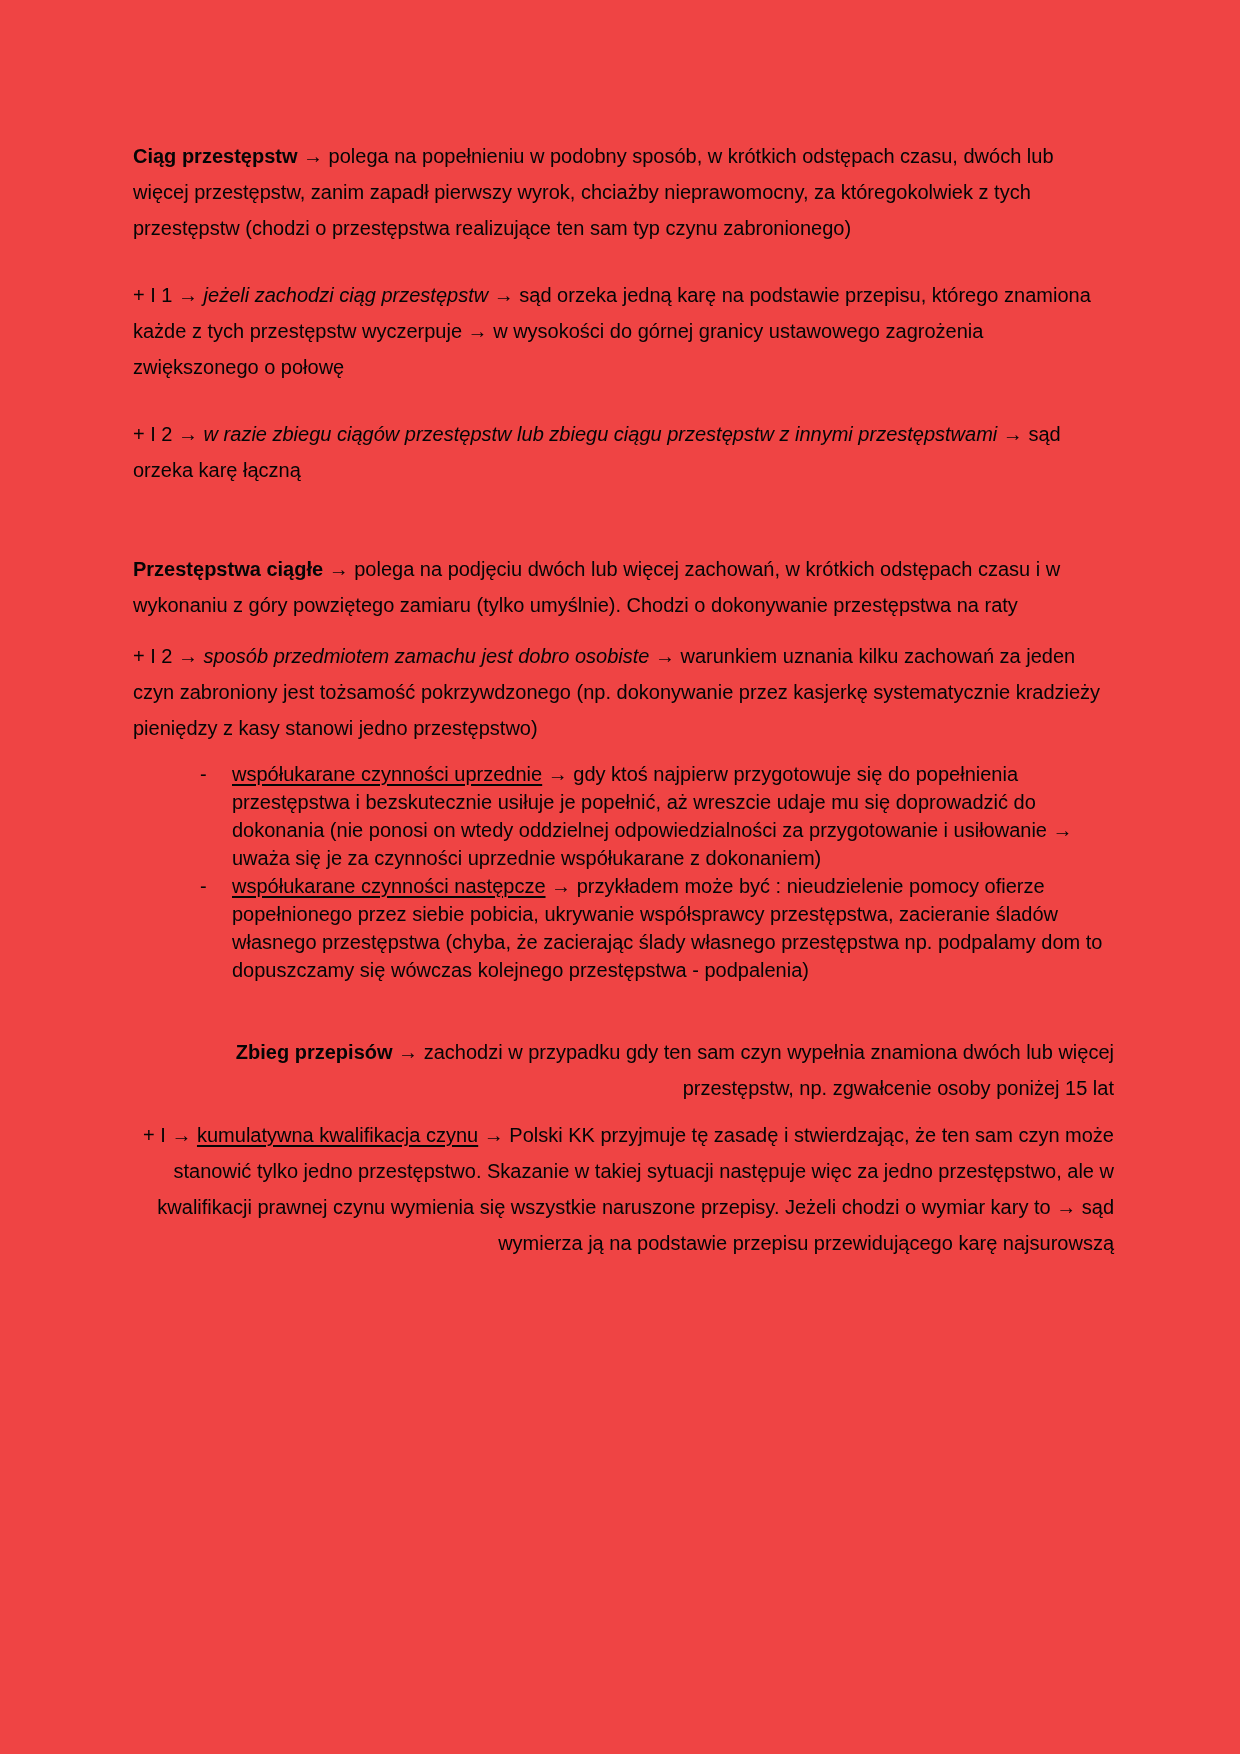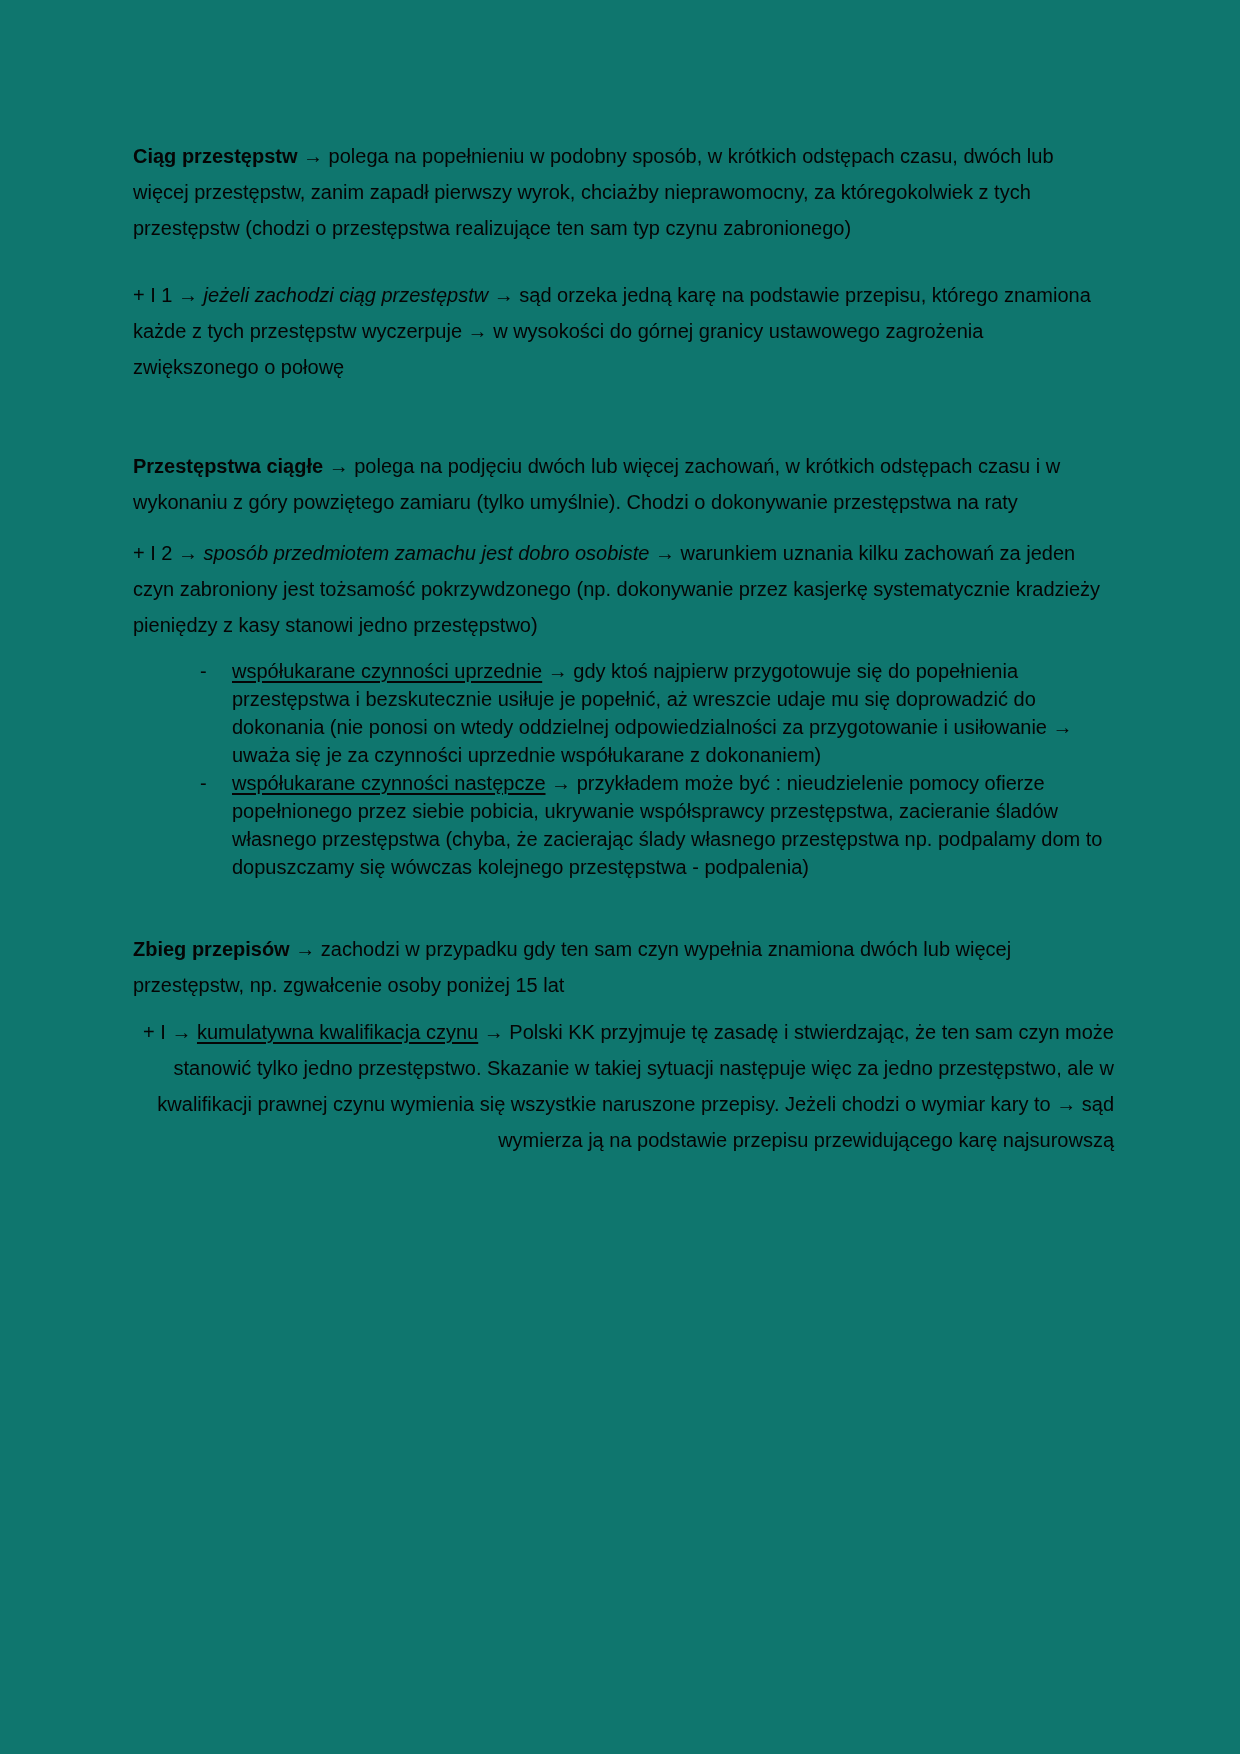--- a/index.html
+++ b/index.html
@@ -1,36 +1,36 @@
 <!DOCTYPE html>
 <html lang="pl"><head>
 <meta charset="utf-8">
 <style>
   html,body{margin:0;padding:0;background:#ffffff;}
   .page{
     position:relative;
     width:1240px;
     height:1754px;
     margin:0 auto;
-    background:#0f766e;
+    background:#ef4444;
     box-sizing:border-box;
     padding:138px 126px 0 133px;
     font-family:"Liberation Sans","DejaVu Sans",sans-serif;
     font-size:20px;
     line-height:36px;
     color:#050505;
     overflow:hidden;
     -webkit-font-smoothing:antialiased;
   }
   .para{margin:0;}
   .mt-17{margin-top:31px;}
   .mt-15{margin-top:15px;}
   .mt-63{margin-top:63px;}
   .mt-62{margin-top:62px;}
-  .mt-50{margin-top:50px;}
+  .mt-50{margin-top:50px;text-align:right;}
   .mt-11{margin-top:11px;text-align:right;}
   ul.cul{
     list-style:none;
     margin:14px 0 0 0;
     padding:0;
     line-height:28px;
   }
   li.citem{
     position:relative;
     margin-left:67px;
@@ -47,20 +47,21 @@
 </style>
 </head>
 <body>
 
 <div class="page">
 
   <p class="para"><span class="run-b">Ciąg przestępstw</span><span> → polega na popełnieniu w podobny sposób, w krótkich odstępach czasu, dwóch lub więcej przestępstw, zanim zapadł pierwszy wyrok, chciażby nieprawomocny, za któregokolwiek z tych przestępstw (chodzi o przestępstwa realizujące ten sam typ czynu zabronionego)</span></p>
 
   <p class="para mt-17"><span>+ I 1 → </span><span class="run-i">jeżeli zachodzi ciąg przestępstw</span><span> → sąd orzeka jedną karę na podstawie przepisu, którego znamiona każde z tych przestępstw wyczerpuje → w wysokości do górnej granicy ustawowego zagrożenia zwiększonego o połowę</span></p>
 
+  <p class="para mt-17"><span>+ I 2 → </span><span class="run-i">w razie zbiegu ciągów przestępstw lub zbiegu ciągu przestępstw z innymi przestępstwami →</span><span> sąd orzeka karę łączną</span></p>
 
   <p class="para mt-63"><span class="run-b">Przestępstwa ciągłe</span><span> → polega na podjęciu dwóch lub więcej zachowań, w krótkich odstępach czasu i w wykonaniu z góry powziętego zamiaru (tylko umyślnie). Chodzi o dokonywanie przestępstwa na raty</span></p>
 
 
   <p class="para mt-15"><span>+ I 2 → </span><span class="run-i">sposób przedmiotem zamachu jest dobro osobiste</span><span> → warunkiem uznania kilku zachowań za jeden czyn zabroniony jest tożsamość pokrzywdzonego (np. dokonywanie przez kasjerkę systematycznie kradzieży pieniędzy z kasy stanowi jedno przestępstwo)</span></p>
 
 
   <ul class="cul">
     <li class="citem">
       <span class="bullet">-</span>

